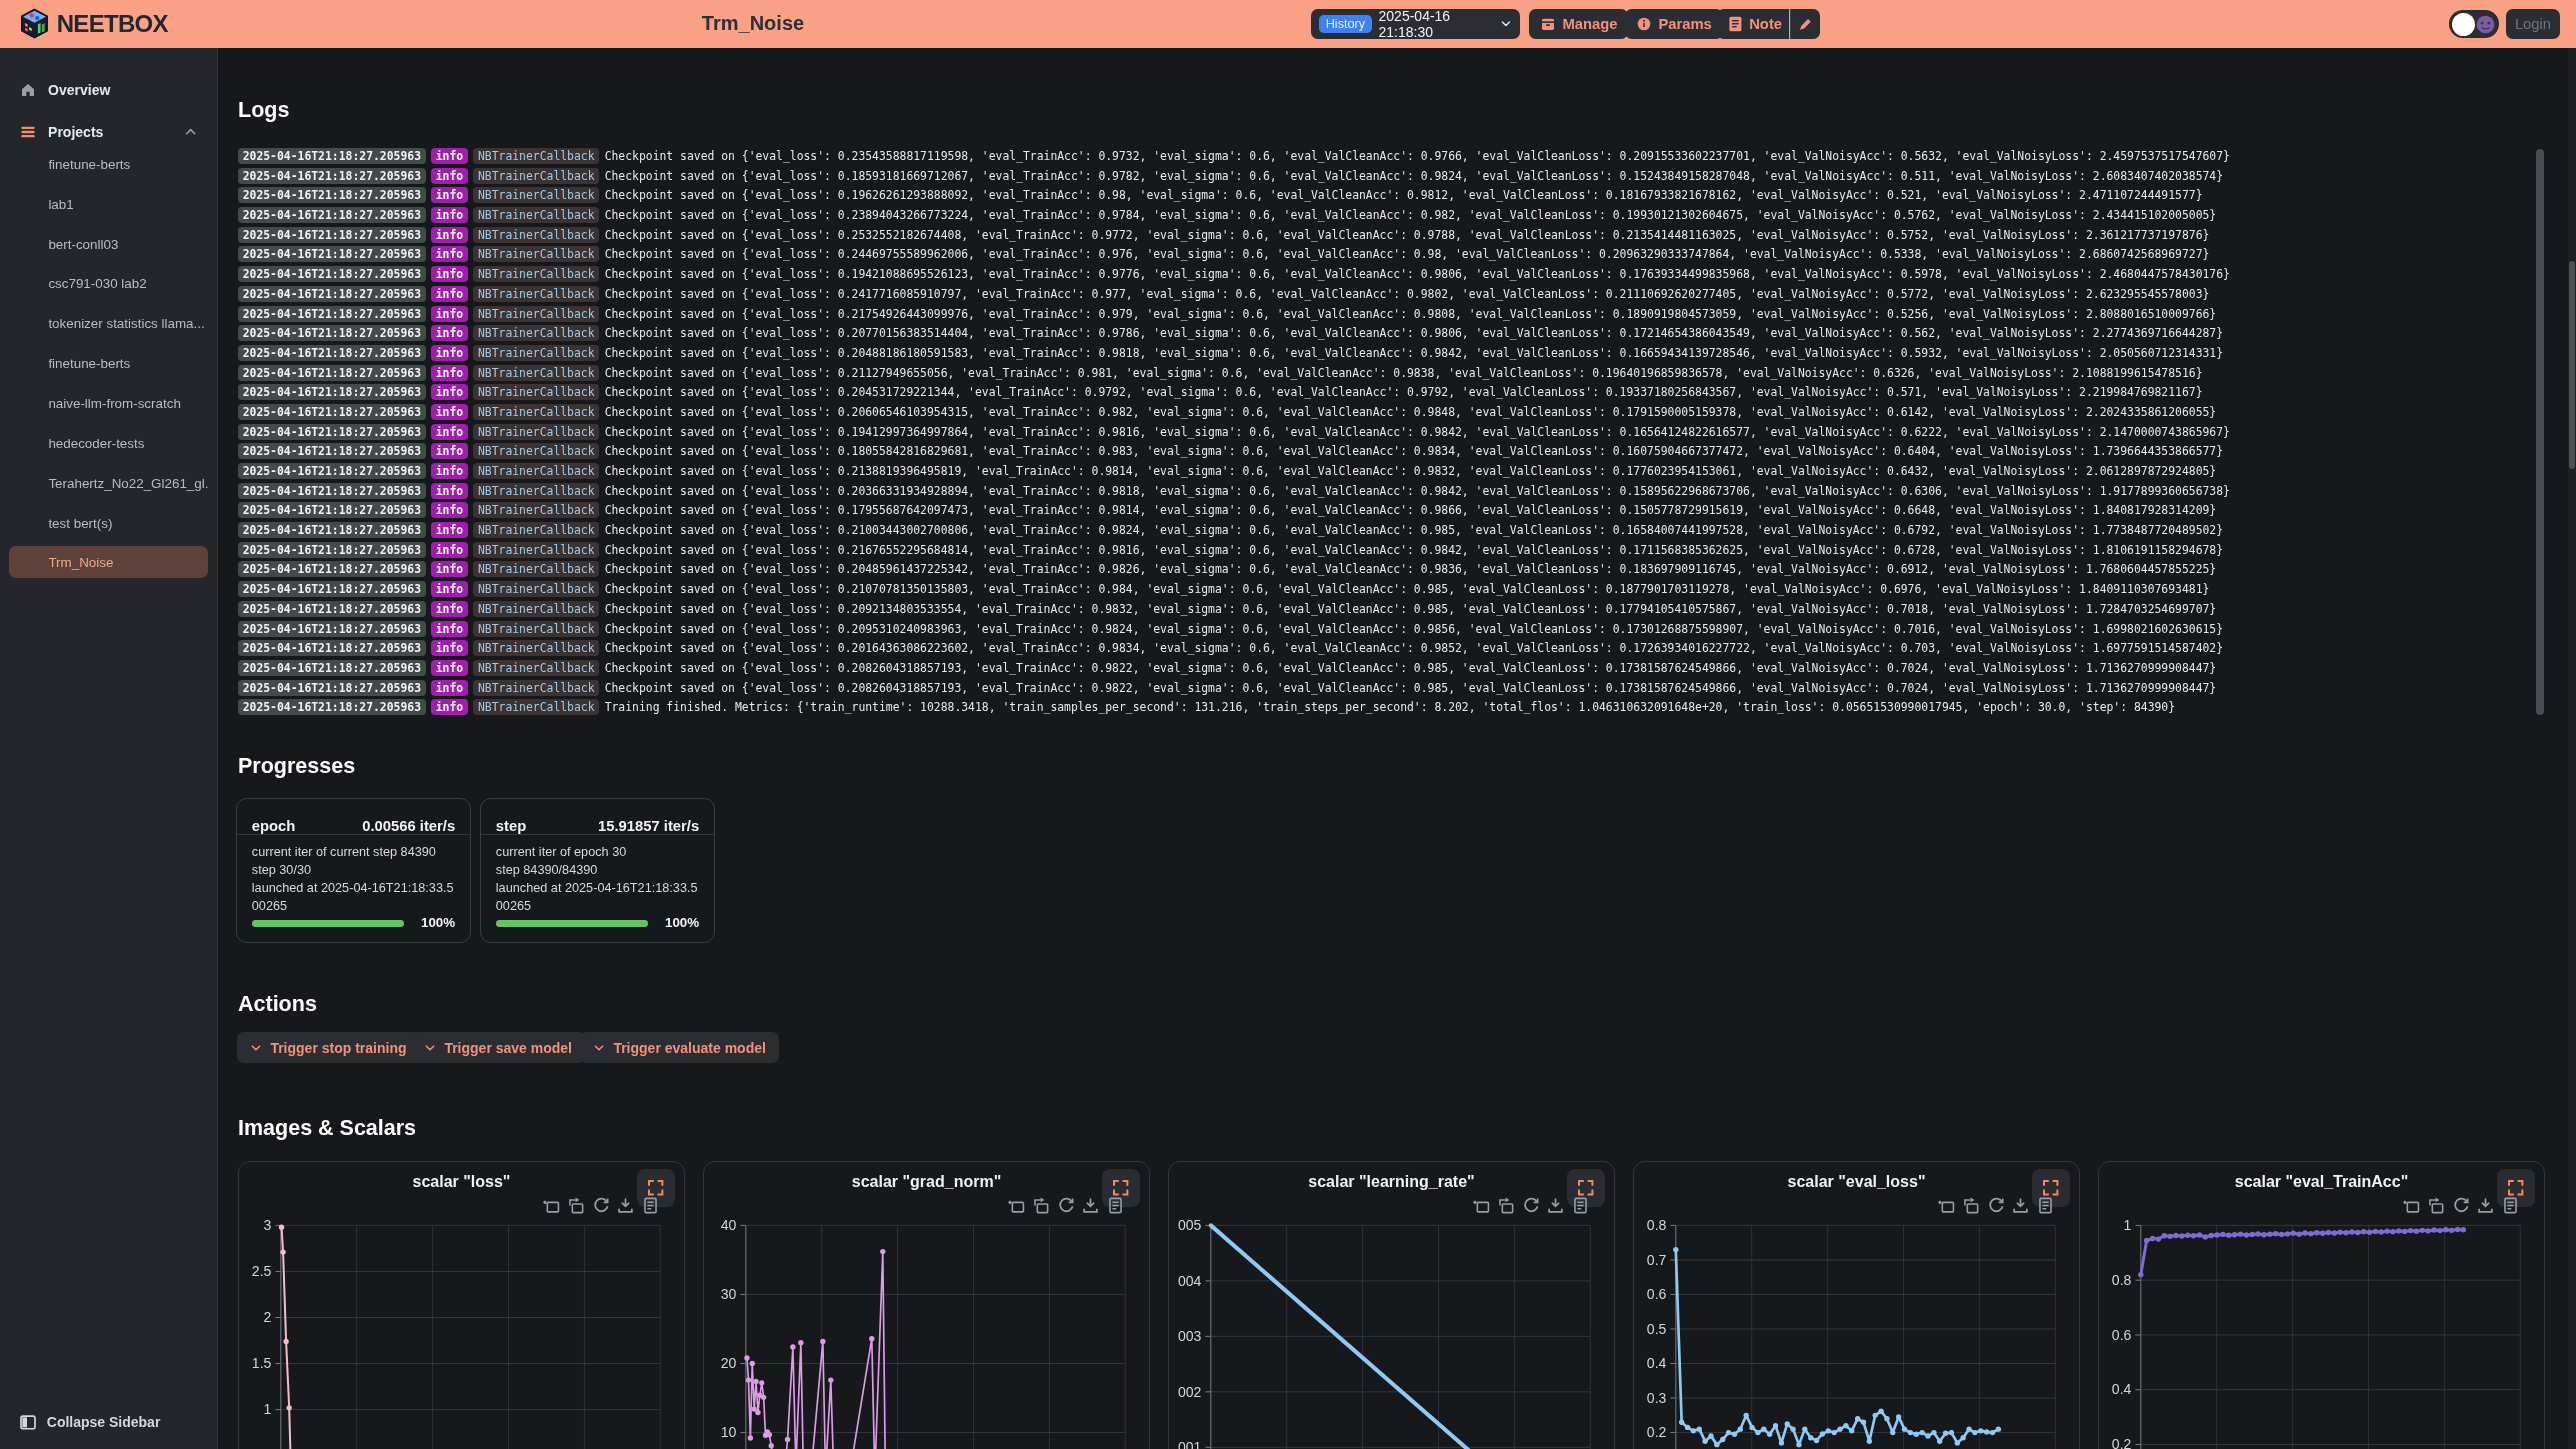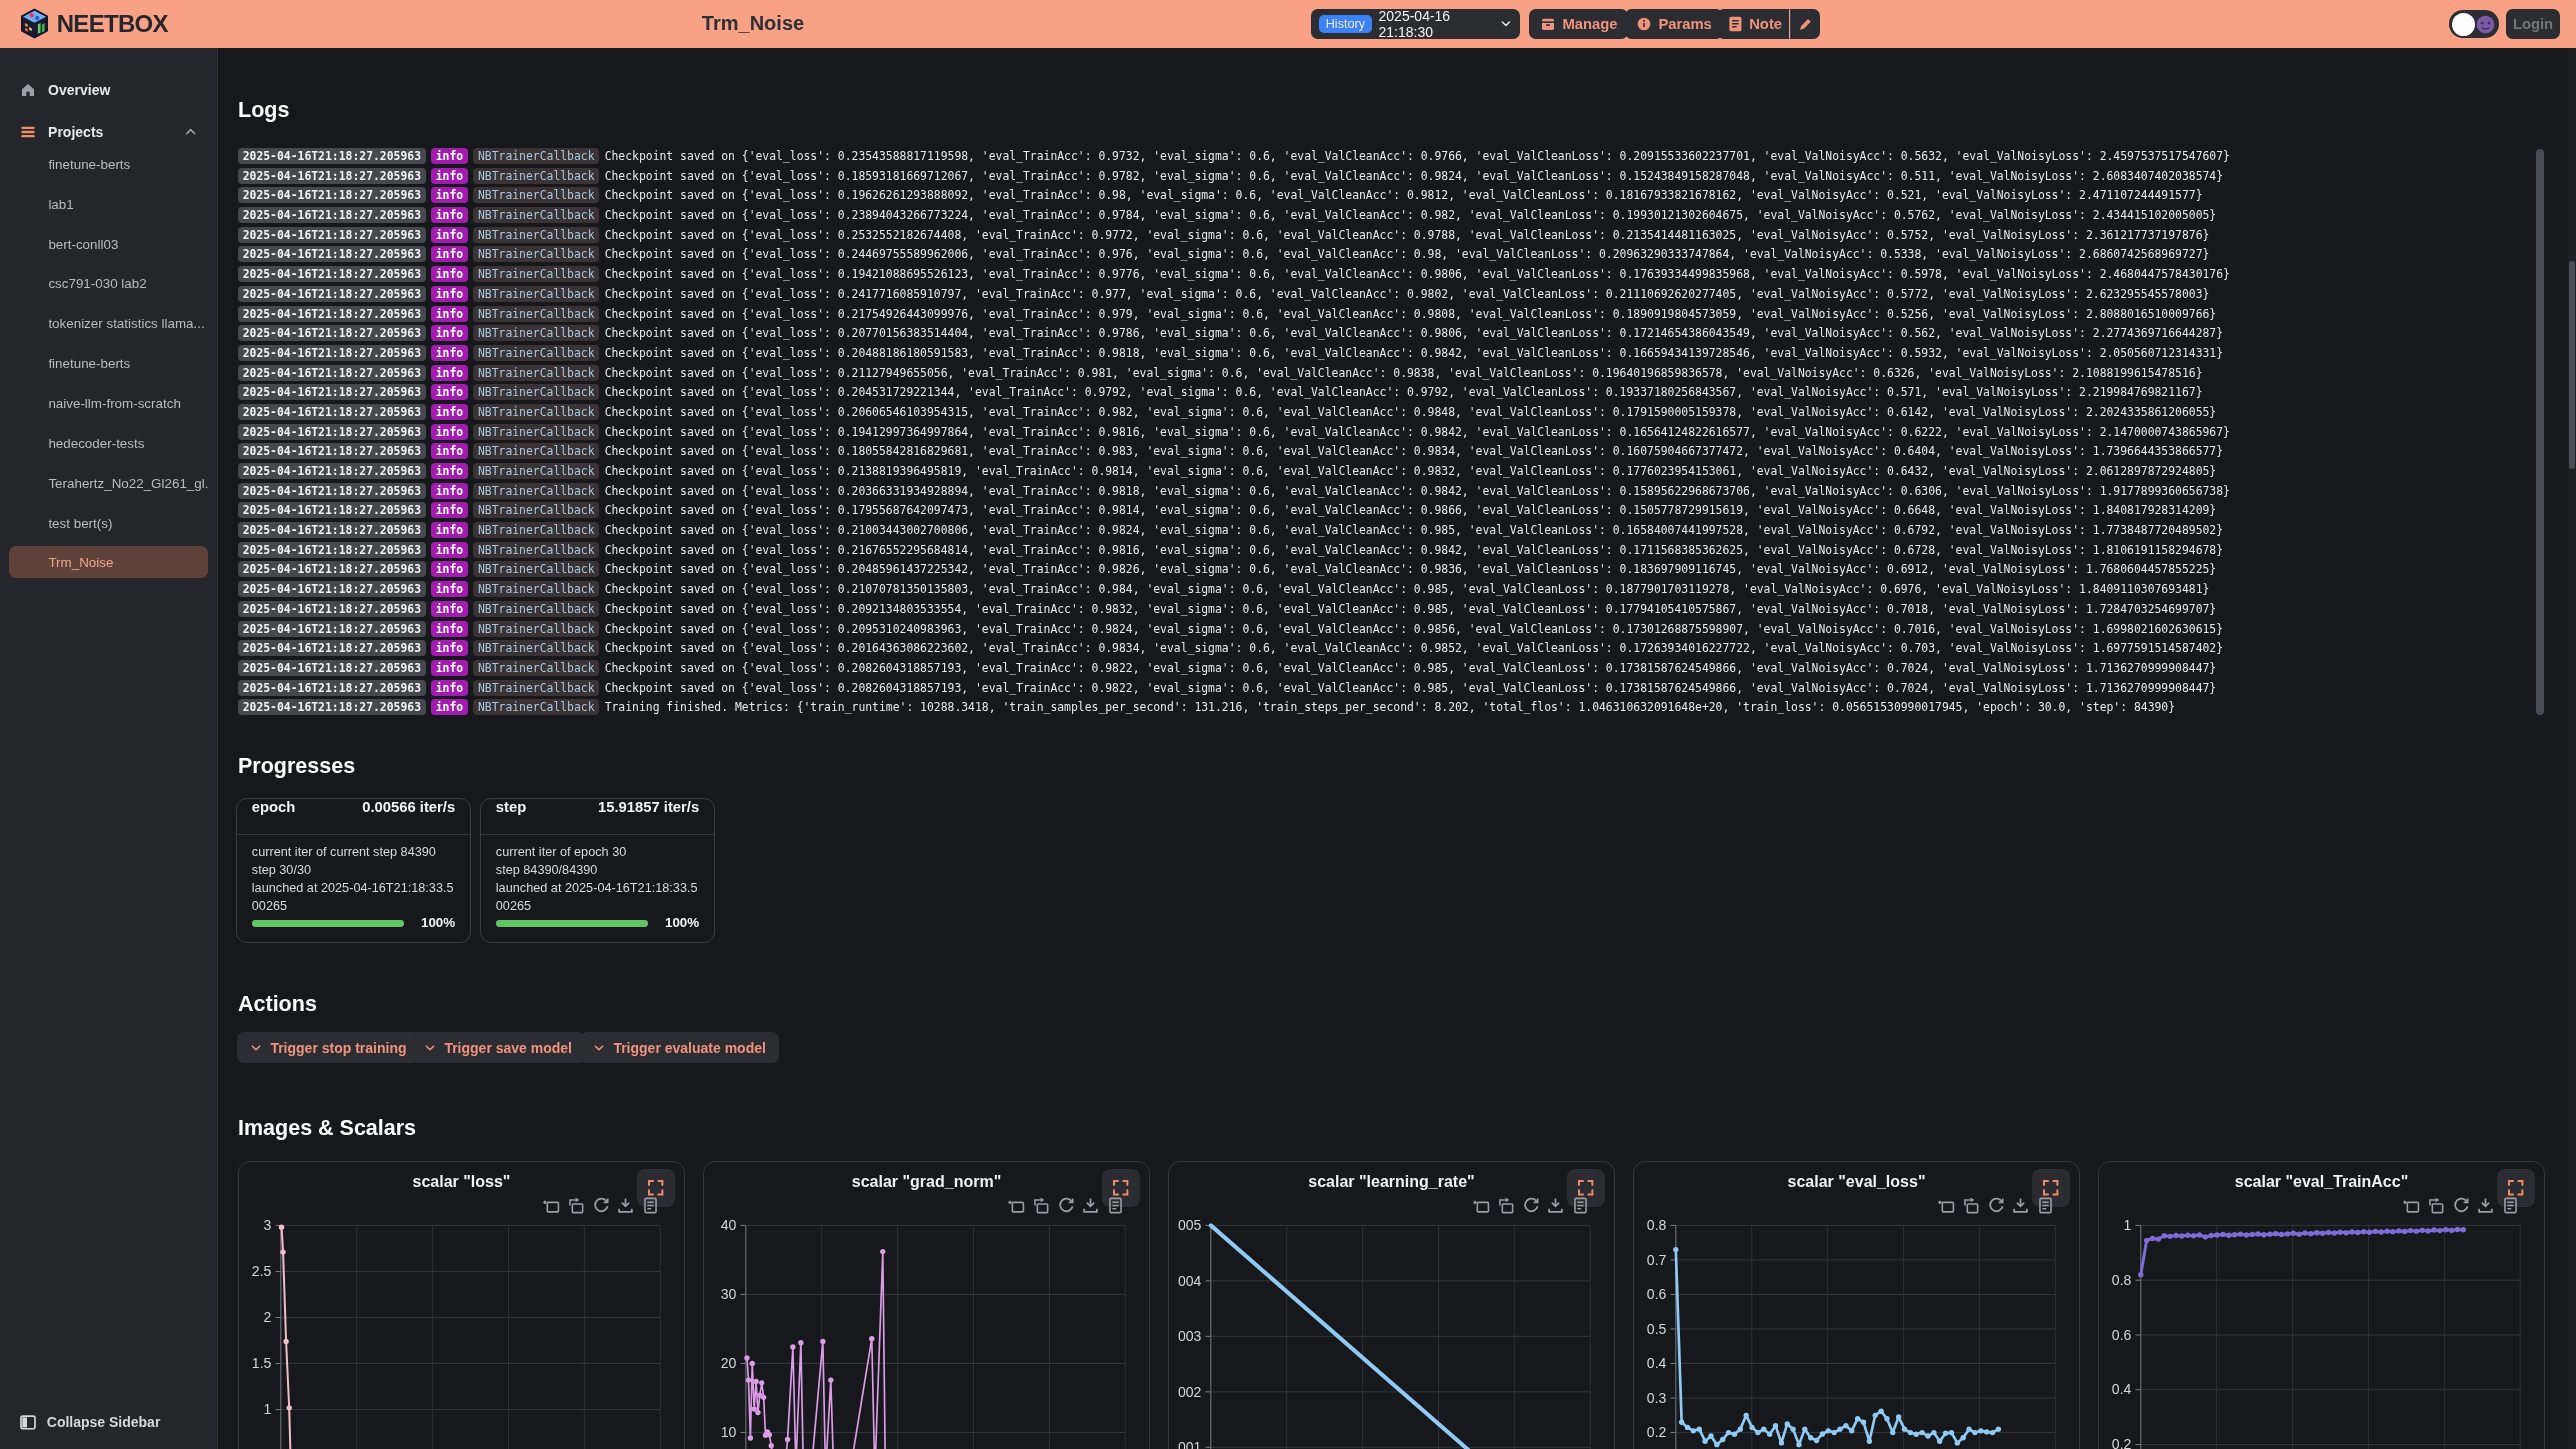--- a/index.html
+++ b/index.html
@@ -21,21 +21,21 @@
   #history-value { color:#f3f4f6; font-size:14px; font-weight:500; }
   #manage-btn { left:1529px; }
   #params-btn { left:1625px; }
   #note-btn   { left:1717px; padding-right:6.7px; border-top-right-radius:0; border-bottom-right-radius:0; }
   #edit-btn   { left:1790px; width:29.5px; padding:0; justify-content:center; border-top-left-radius:0; border-bottom-left-radius:0; border-left:0.7px solid #3c3e45; }
   #theme-toggle { position:absolute; left:2449px; top:10px; width:50px; height:28px; background:#2b2d33;
                   border-radius:14px; cursor:pointer; }
   #toggle-knob { position:absolute; left:2.7px; top:2.7px; width:23px; height:23px; border-radius:50%; background:#fff; }
   #moon-face { position:absolute; right:4px; top:4.7px; }
   #login-btn { left:2506px; width:54px; justify-content:center; }
-  #login-btn .lbl { color:#70747c; font-weight:700; }
+  #login-btn .lbl { color:#70747c; font-weight:400; }
 
   
   #sidebar { position:absolute; left:0; top:48px; width:218px; height:1401px; background:#24262b;
              border-right:0.7px solid #303238; z-index:4; }
   .side-row { position:absolute; left:9.4px; width:199px; height:32px; display:flex; align-items:center;
               gap:12px; padding:0 10.7px; border-radius:6.7px; cursor:pointer; }
   .side-row .lbl { font-size:14px; font-weight:700; color:#e8e9ec; }
   .proj-item { position:absolute; left:9.4px; width:199px; height:32px; display:flex; align-items:center;
                padding:0 10.7px 0 39px; border-radius:6.7px; cursor:pointer; color:#b9bcc3; font-size:13.4px;
                white-space:nowrap; overflow:hidden; text-overflow:ellipsis; }
@@ -58,21 +58,21 @@
   .log-msg { color:#e8eaed; vertical-align:middle; }
 
   #logs-scrollbar { position:absolute; left:2536px; top:149px; width:8px; height:566px;
                     background:#484b52; border-radius:4px; cursor:pointer; }
   #page-scrollbar { position:absolute; right:0; top:48px; width:8px; height:1401px; background:#1d1f23; }
   #page-scroll-thumb { position:absolute; left:0.7px; top:213px; width:6.7px; height:208px; background:#4b4e55;
                        border-radius:3.4px; cursor:pointer; }
 
   #progresses-heading { left:238px; top:754px; }
   .prog-card { position:absolute; top:798px; height:145px; border:0.7px solid #3a3d44; border-radius:10.7px; }
-  .prog-head { display:flex; justify-content:space-between; align-items:flex-start; height:36px;
+  .prog-head { display:flex; justify-content:space-between; align-items:flex-end; height:36px;
                padding:0 14.8px; border-bottom:0.7px solid #34373d; }
   .prog-name { color:#f2f3f5; font-size:14.8px; font-weight:700; }
   .prog-rate { color:#f2f3f5; font-size:14.8px; font-weight:700;margin-left:42px; }
   .prog-body { padding:8px 14.8px 0 14.8px; color:#d8dade; font-size:12.7px; line-height:18px; word-break:break-all; }
   .prog-bar-row { position:absolute; left:14.8px; right:14.8px; bottom:10.7px; height:16px; }
   .prog-track { position:absolute; left:0; top:4.7px; height:6.7px; border-radius:3.4px; background:#3a3d43; right:51px; }
   .prog-fill { position:absolute; left:0; top:0; bottom:0; border-radius:3.4px; background:#62c462; }
   .prog-pct { position:absolute; right:0; top:0; color:#f2f3f5; font-size:13.4px; font-weight:700; }
 
   #actions-heading { left:238px; top:992px; }

